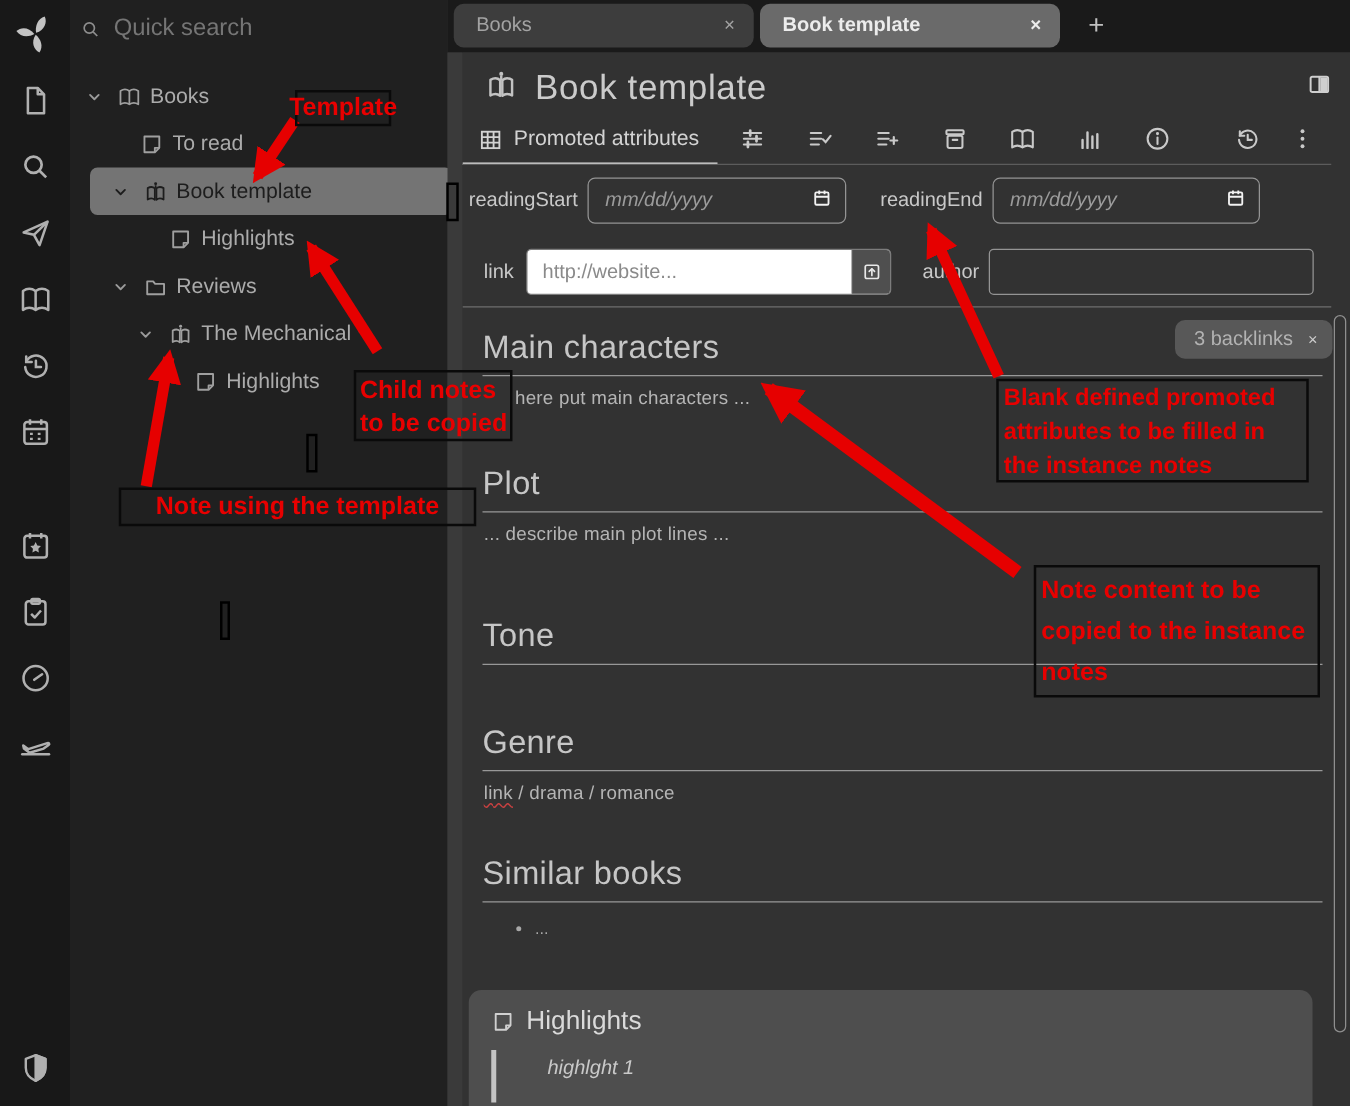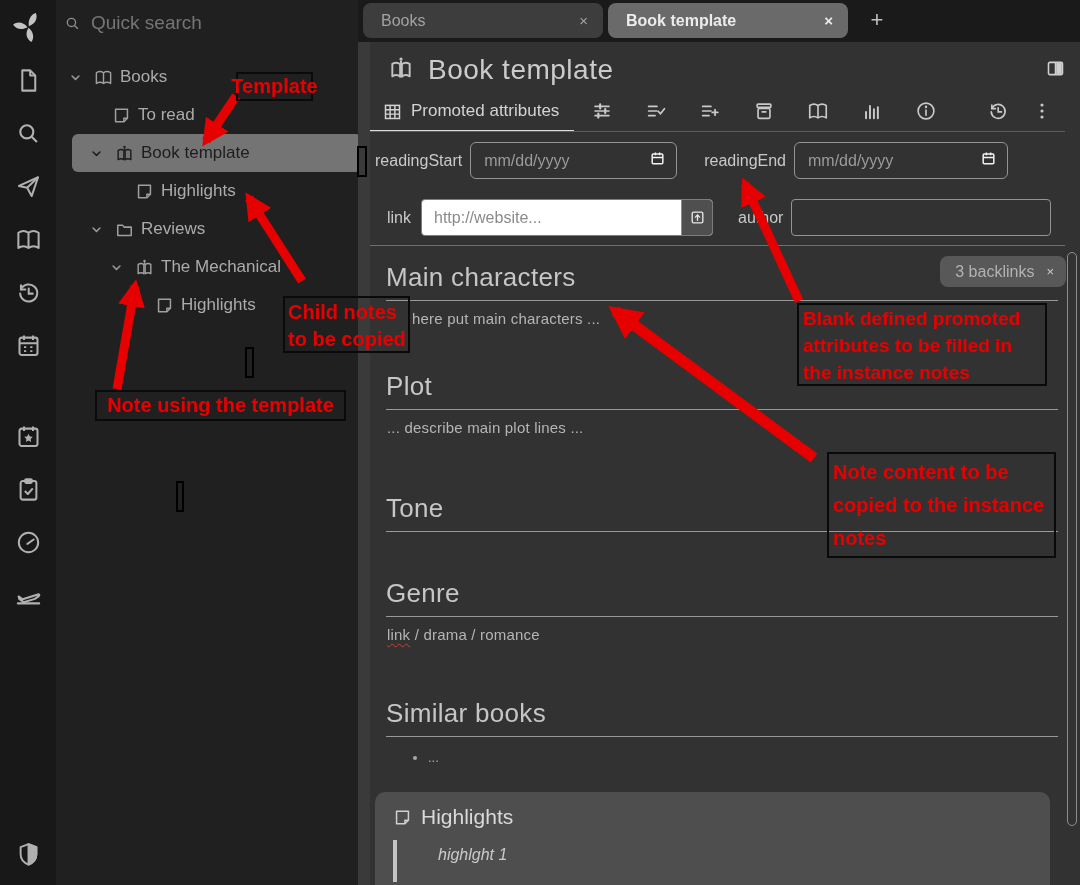--- a/index.html
+++ b/index.html
@@ -52,36 +52,36 @@
   .ribbon-tab { display:flex; align-items:center; gap:8px; color:#d3d3d3; font-size:17px; cursor:pointer; }
   .ribbon-tab svg { width:21px; height:21px; }
   .ribbon-icons { display:flex; align-items:center; margin-left:32px; gap:32px; color:#c9c9c9; }
   .ribbon-icons .ric { width:22px; height:22px; cursor:pointer; } .ribbon-icons .ric svg { width:22px; height:22px; }
   .ric.push { margin-left:18px; } .ric.tight { margin-left:-10px; }
   .ribbon-underline { position:absolute; left:0; bottom:-2px; width:204px; height:2px; background:#dcdcdc; }
   .ribbon-border { position:absolute; left:0; bottom:-2px; right:15px; height:1px; background:#5c5c5c; }
 
   .attrs { padding:12px 0 0 5px; }
   .attr-row { display:flex; align-items:center; height:37px; margin-bottom:20px; font-size:16px; color:#c9c9c9; }
-  .fld { border:1.5px solid #949494; border-radius:6px; height:37px; display:flex; align-items:center; padding:0 10px 0 13px; color:#9b9b9b; font-size:16px; }
+  .fld { border:1.5px solid #949494; border-radius:6px; height:37px; display:flex; align-items:center; padding:0 10px 0 13px; color:#9b9b9b; font-size:16px;font-style:italic; }
   .fld .cal { margin-left:auto; color:#f2f2f2; } .fld .cal svg { width:17px; height:17px; }
   .urlfld { border:1px solid #7c7c7c; border-radius:4px; height:37px; display:flex; align-items:stretch; background:#ffffff; }
   .urlfld .urltxt { width:259px; display:flex; align-items:center; padding-left:12px; color:#8a8a8a; font-size:16px; }
   .urlfld .urlbtn { width:31px; background:#4f4f4f; border-left:1px solid #8a8a8a; display:flex; align-items:center; justify-content:center; color:#e8e8e8; cursor:pointer; border-radius:0 3px 3px 0; }
   .urlfld .urlbtn svg { width:17px; height:17px; }
   .plainfld { border:1.4px solid #949494; border-radius:4px; height:37px; width:260px; background:transparent; }
   .attr-divider { height:1px; background:#6e6e6e; margin:0 15px 0 -5px; }
 
   .content { padding:0 16px; position:relative; }
   .content h2 { font-size:26px; font-weight:300; color:#c6c6c6; border-bottom:1px solid #989898; padding-bottom:7px; margin-right:6px; letter-spacing:.3px; }
   .content p { font-size:15px; color:#b5b5b5; letter-spacing:.2px; }
   .mt-first { margin-top:16px; }
   .p-indent { margin:9px 0 0 26px; }
   .p-norm { margin:9px 0 0 1px; }
-  .h-plot { margin-top:44px; } .h-tone { margin-top:57px; } .h-genre { margin-top:46px; } .h-similar { margin-top:55px; }
+  .h-plot { margin-top:44px; } .h-tone { margin-top:57px; } .h-genre { margin-top:46px; } .h-similar { margin-top:40px; }
   .squiggle { text-decoration: underline wavy #c84040 1px; text-underline-offset:3px; }
   .content ul { margin:12px 0 0 0; padding-left:42px; color:#a8a8a8; font-size:13px; }
   .content ul li { line-height:18px; }
 
   .backlinks { position:absolute; top:214px; right:14px; height:31px; background:#585858; border-radius:8px; display:flex; align-items:center; gap:12px; padding:0 12px 0 15px; color:#b2b2b2; font-size:16px; font-weight:300; }
   .backlinks .bx { font-size:13px; color:#cccccc; cursor:pointer; }
 
   .child-card { position:absolute; left:5px; right:30px; top:750px; bottom:0; background:#4e4e4e; border-radius:10px 10px 0 0; padding:13px 18px; }
   .cc-title { display:flex; align-items:center; gap:9px; font-size:21px; font-weight:300; color:#dadada; }
   .cc-title svg { width:19px; height:19px; color:#d0d0d0; }
@@ -574,21 +574,21 @@
       <line x1="236" y1="96" x2="206" y2="141" stroke="#e60000" stroke-width="9" marker-end="url(#ah)"></line>
       <line x1="302" y1="281" x2="249" y2="198" stroke="#e60000" stroke-width="9" marker-end="url(#ah)"></line>
       <line x1="117" y1="389" x2="135" y2="286" stroke="#e60000" stroke-width="9" marker-end="url(#ah)"></line>
       <line x1="814" y1="458" x2="615" y2="311" stroke="#e60000" stroke-width="11" marker-end="url(#ah)"></line>
       <line x1="799" y1="301" x2="745" y2="184" stroke="#e60000" stroke-width="9" marker-end="url(#ah)"></line>
     </svg>
     <div class="ann-box ann-center" style="left:236px;top:72px;width:77px;height:29px">
         <span>Template</span>
       </div>
     <div class="ann-box" style="left:283px;top:296px;width:127px;height:57px;padding:1px 0 0 3px;line-height:27px"><span>Child notes to be copied</span></div>
-    <div class="ann-box ann-center" style="left:95px;top:390px;width:251px;height:31px">
+    <div class="ann-box ann-center" style="left:95px;top:390px;width:286px;height:31px">
         <span>Note using the template</span>
       </div>
     <div class="ann-box" style="left:797px;top:303px;width:250px;height:83px;padding:0 2px 0 4px;font-size:19px"><span>Blank defined promoted attributes to be filled in the instance notes</span></div>
     <div class="ann-box" style="left:827px;top:452px;width:229px;height:106px;padding:2px 0 0 4px;line-height:33px"><span>Note content to be copied to the instance notes</span></div>
     <div class="cursor-mark" style="left:357px;top:146px;width:10px;height:31px"></div>
     <div class="cursor-mark" style="left:245px;top:347px;width:9px;height:31px"></div>
     <div class="cursor-mark" style="left:176px;top:481px;width:8px;height:31px"></div>
   </div>
 
 </div>

